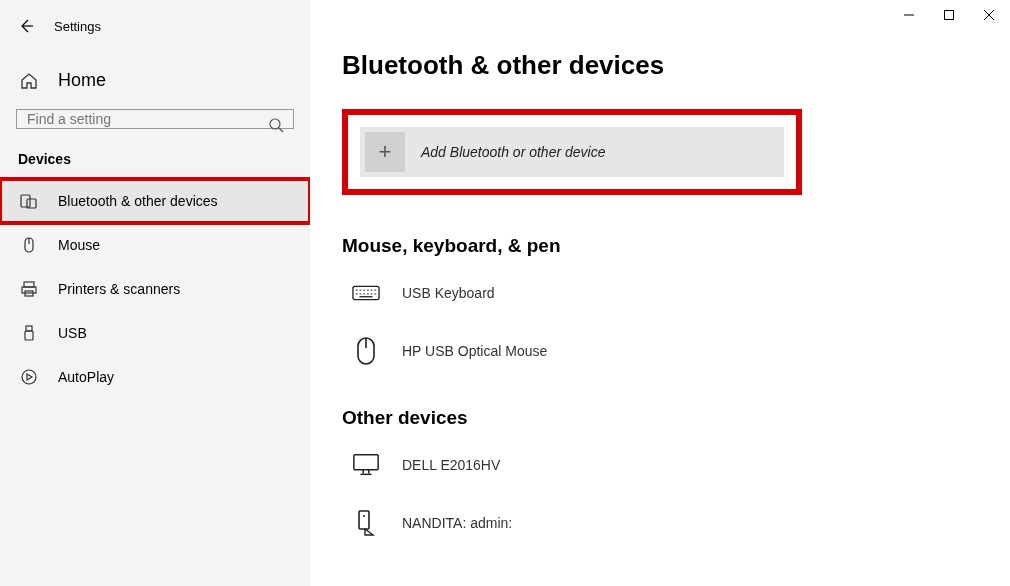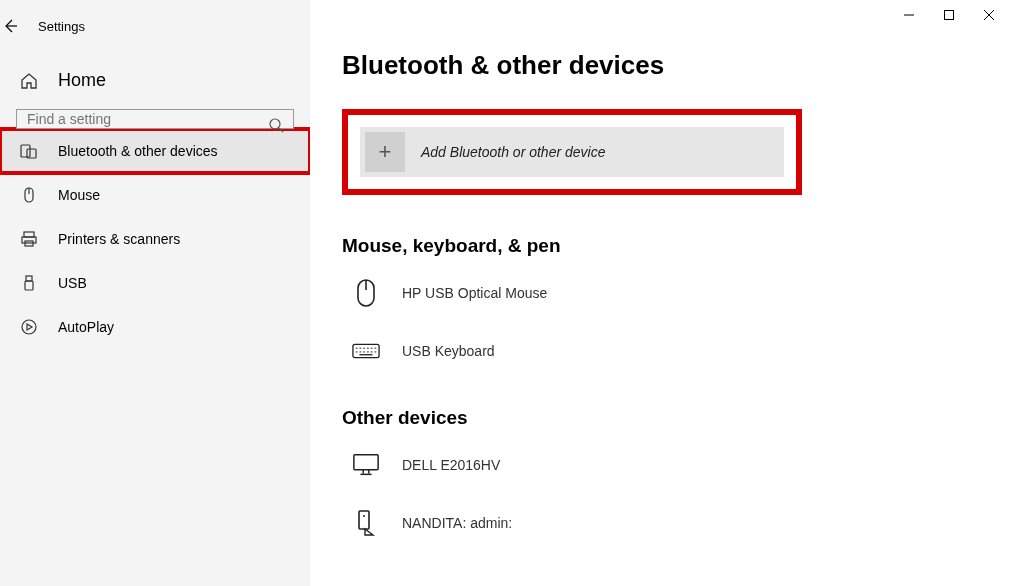--- a/index.html
+++ b/index.html
@@ -1,20 +1,20 @@
 <!DOCTYPE html>
 <html><head>
   <meta charset="utf-8">
   <style>
     * { margin: 0; padding: 0; box-sizing: border-box; font-family: "Segoe UI", sans-serif; }
     body { width: 1010px; height: 586px; background: #fff; overflow: hidden; position: relative; }
     .layout { display: flex; height: 100%; }
 
     .sidebar { width: 310px; background: #f4f4f4; padding-top: 14px; }
-    .titlebar-left { display: flex; align-items: center; gap: 20px; padding-left: 2px; height: 24px; }
+    .titlebar-left { display: flex; align-items: center; gap: 20px; padding-left: 18px; height: 24px; }
     .nav-home { display: flex; align-items: center; gap: 20px; padding: 10px 20px 12px 20px; margin-top: 22px; }
     .search-wrap { margin: 6px 16px 0 16px; }
     .search { width: 100%; height: 20px; border: 1px solid #999; background: #fff0; padding: 0 34px 0 10px; font-size: 14px; color: #666; background: #f4f4f4; }
     .search-container { position: relative; }
     .search-icon-slot { position: absolute; right: 10px; top: 8px; width: 16px; height: 16px; color: #555; }
 
     .cat-label { font-weight: 600; font-size: 14px; padding: 22px 20px 12px 18px; }
     .nav-list { list-style: none; }
     .nav-item { display: flex; align-items: center; gap: 20px; padding: 13px 20px 13px 20px; font-size: 14px; cursor: pointer; }
     .nav-item .ico { width: 18px; height: 18px; display: flex; align-items: center; justify-content: center; }
@@ -69,20 +69,21 @@
         <input class="search" placeholder="Find a setting" style="">
         <span class="search-icon-slot">
           <svg width="16" height="16" viewBox="0 0 16 16">
               <circle cx="7" cy="7" r="5" stroke="#555" stroke-width="1.2" fill="none"></circle>
               <line x1="11" y1="11" x2="15" y2="15" stroke="#555" stroke-width="1.2"></line>
             </svg>
         </span>
       </div>
     </div>
 
+    <div class="cat-label">Devices</div>
 
     <ul class="nav-list">
       <li class="nav-item nav-active highlight-red">
         <span class="ico">
           <svg width="18" height="18" viewBox="0 0 18 18">
               <rect x="1" y="3" width="9" height="12" rx="1" stroke="#333" stroke-width="1.2" fill="none"></rect>
               <rect x="7" y="7" width="9" height="9" rx="1" stroke="#333" stroke-width="1.2" fill="none"></rect>
             </svg>
         </span>
         <span>Bluetooth &amp; other devices</span>
@@ -153,38 +154,38 @@
       <div class="add-inner">
         <div class="plus-box">+</div>
         <span class="add-label">Add Bluetooth or other device</span>
       </div>
     </div>
 
     <div>
       <div class="section-title">Mouse, keyboard, &amp; pen</div>
       <div class="device-row">
         <span class="dico">
-          <svg width="24" height="30" viewBox="0 0 24 30">
-              <rect x="4" y="2" width="16" height="26" rx="8" stroke="#222" stroke-width="1.6" fill="none"></rect>
-              <line x1="12" y1="2" x2="12" y2="12" stroke="#222" stroke-width="1.6"></line>
-            </svg>
-        </span>
-        <span class="device-label">HP USB Optical Mouse</span>
-      </div>
-      <div class="device-row">
-        <span class="dico">
           <svg width="30" height="20" viewBox="0 0 30 20">
               <rect x="1" y="3" width="28" height="14" rx="2" stroke="#222" stroke-width="1.4" fill="none"></rect>
               <line x1="4" y1="7" x2="26" y2="7" stroke="#222" stroke-width="1" stroke-dasharray="2 2"></line>
               <line x1="4" y1="11" x2="26" y2="11" stroke="#222" stroke-width="1" stroke-dasharray="2 2"></line>
               <line x1="8" y1="14" x2="22" y2="14" stroke="#222" stroke-width="1.4"></line>
             </svg>
         </span>
         <span class="device-label">USB Keyboard</span>
       </div>
+      <div class="device-row">
+        <span class="dico">
+          <svg width="24" height="30" viewBox="0 0 24 30">
+              <rect x="4" y="2" width="16" height="26" rx="8" stroke="#222" stroke-width="1.6" fill="none"></rect>
+              <line x1="12" y1="2" x2="12" y2="12" stroke="#222" stroke-width="1.6"></line>
+            </svg>
+        </span>
+        <span class="device-label">HP USB Optical Mouse</span>
+      </div>
     </div>
 
     <div style="margin-top:20px;">
       <div class="section-title">Other devices</div>
       <div class="device-row">
         <span class="dico">
           <svg width="30" height="26" viewBox="0 0 30 26">
               <rect x="2" y="2" width="26" height="16" rx="1" stroke="#222" stroke-width="1.6" fill="none"></rect>
               <line x1="12" y1="18" x2="12" y2="22" stroke="#222" stroke-width="1.6"></line>
               <line x1="18" y1="18" x2="18" y2="22" stroke="#222" stroke-width="1.6"></line>

